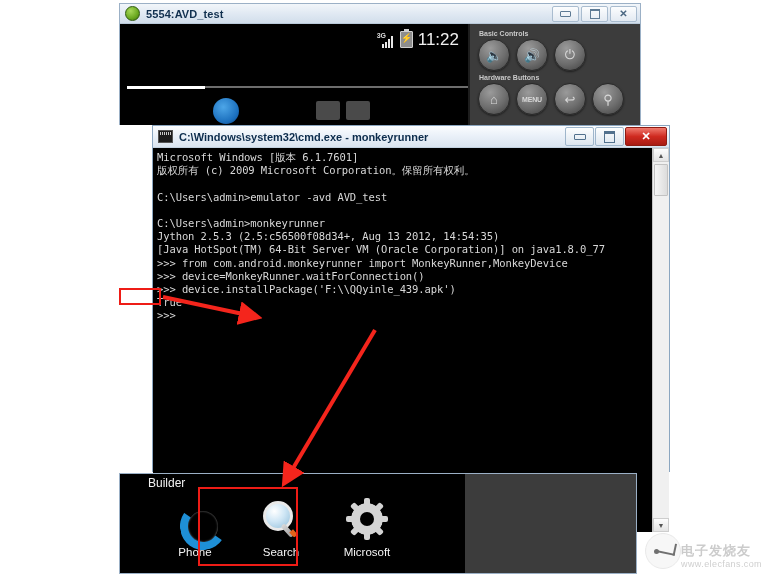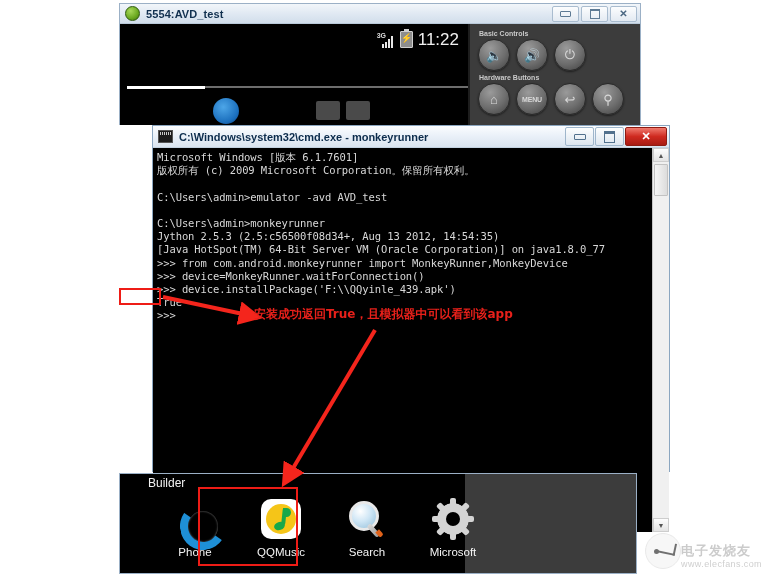--- a/index.html
+++ b/index.html
@@ -391,34 +391,20 @@
 
         <div class="appcell">
           <div class="appicon">
             <span class="ico-phone">
                 <span class="handset"></span>
               </span>
           </div>
           <div class="applabel">Phone</div>
         </div>
 
-        <div class="appcell">
-          <div class="appicon">
-            <span class="ico-qq">
-                <span class="disc">
-                  <span class="note">
-              <span class="stem"></span>
-                    <span class="flag"></span>
-                    <span class="head"></span>
-            </span>
-                </span>
-              </span>
-          </div>
-          <div class="applabel">QQMusic</div>
-        </div>
 
         <div class="appcell">
           <div class="appicon">
             <span class="ico-search">
                 <span class="lens"></span>
                 <span class="handle"></span>
                 <span class="tip"></span>
               </span>
           </div>
           <div class="applabel">Search</div>
@@ -437,21 +423,20 @@
           </div>
           <div class="applabel">Microsoft</div>
         </div>
 
       </div>
     </div>
   </div>
 
   <div class="qq-highlight"></div>
   <div class="true-box"></div>
-  <div class="annot-text">安装成功返回True，且模拟器中可以看到该app</div>
 
   <svg class="arrows" viewBox="0 0 768 577">
     <defs>
       <marker id="ah" markerWidth="6" markerHeight="6" refX="1" refY="3" orient="auto">
         <path d="M0,0 L6,3 L0,6 z" fill="#f4251c"></path>
       </marker>
     </defs>
     <line x1="163" y1="297" x2="243" y2="314" stroke="#f4251c" stroke-width="4" marker-end="url(#ah)"></line>
     <line x1="375" y1="330" x2="292" y2="470" stroke="#f4251c" stroke-width="4" marker-end="url(#ah)"></line>
   </svg>

